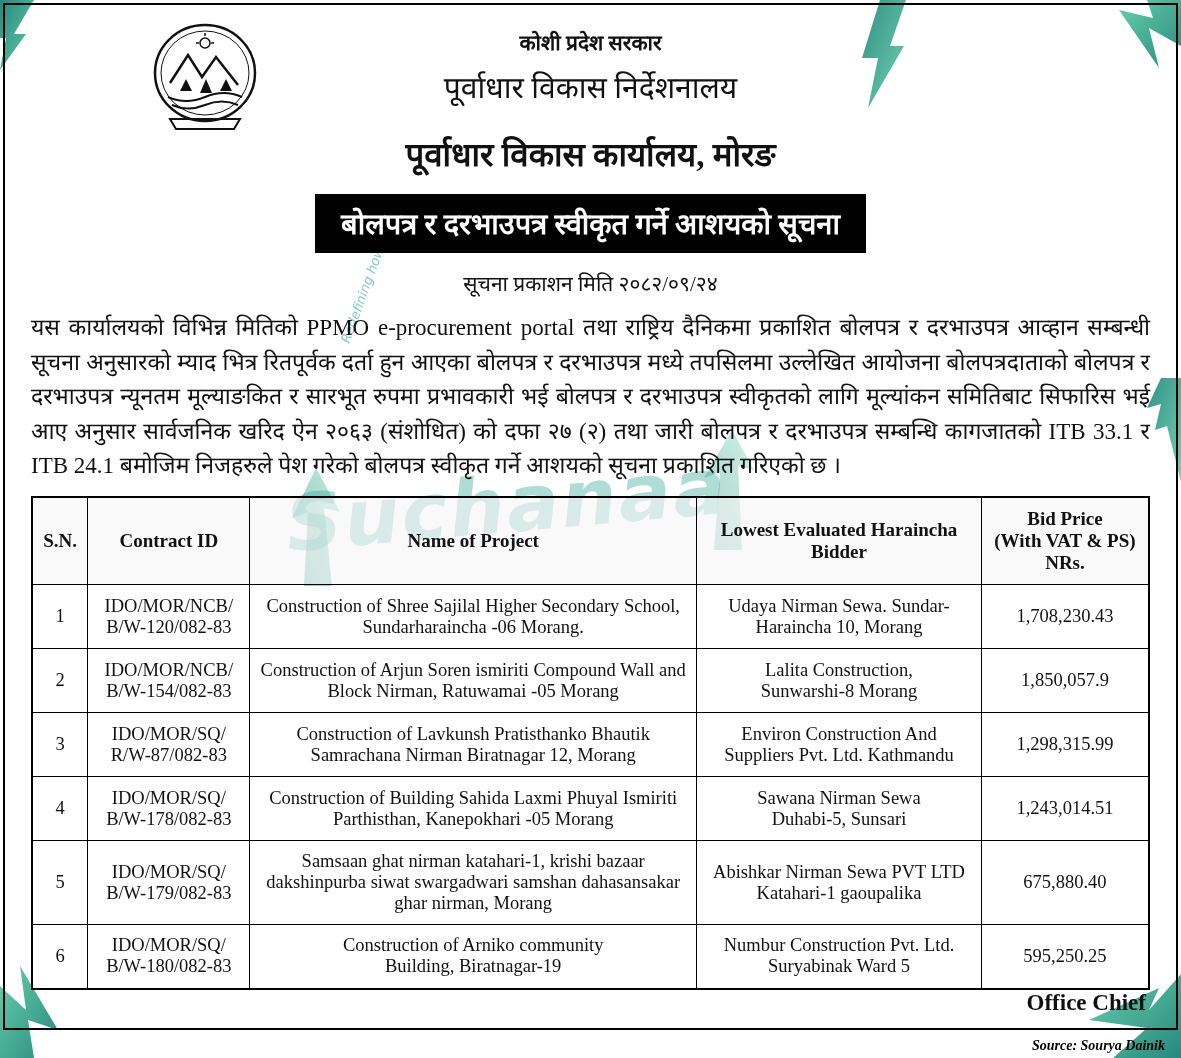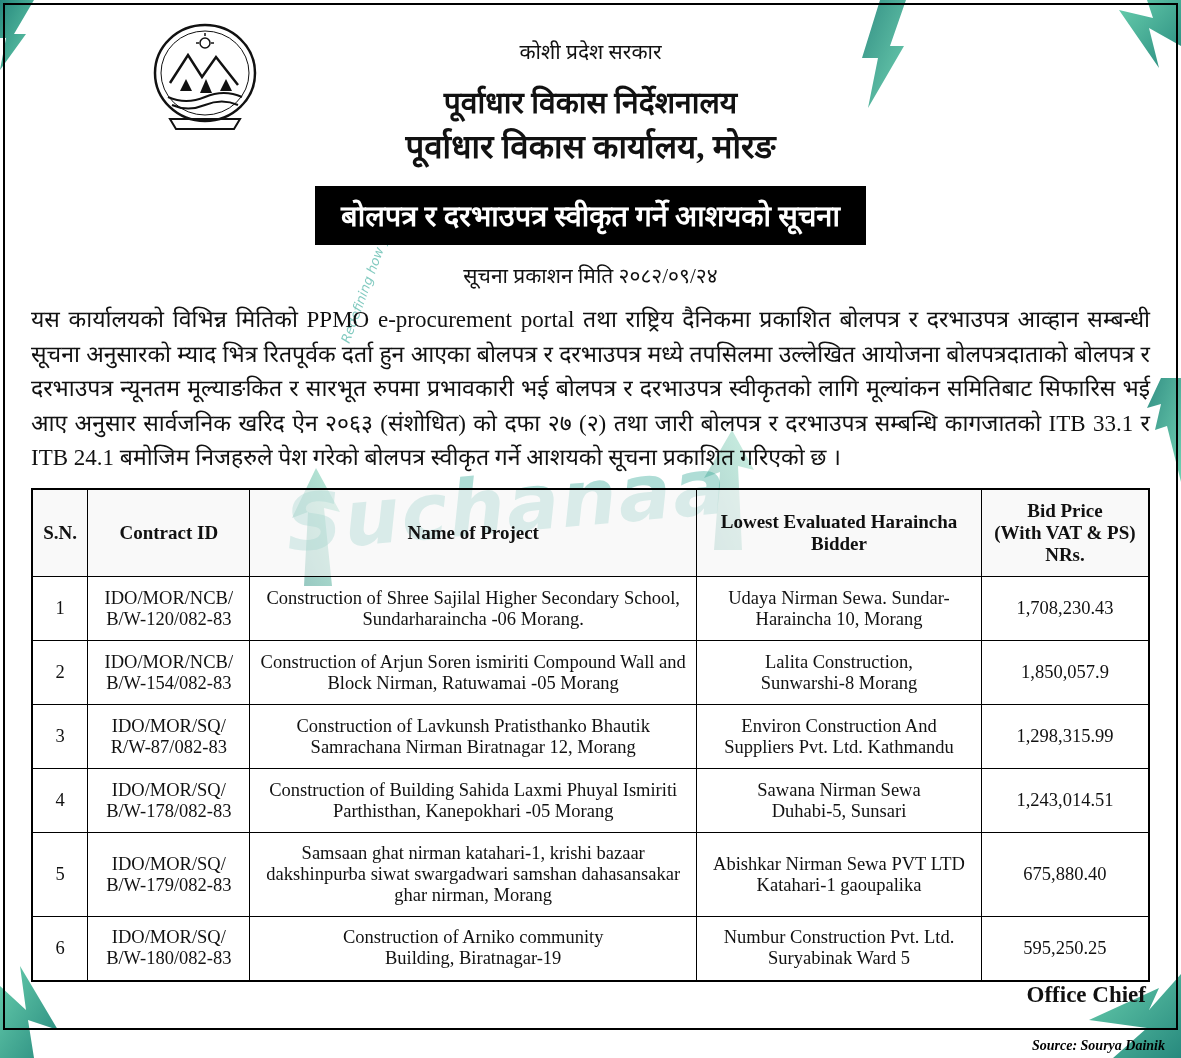--- a/index.html
+++ b/index.html
@@ -18,24 +18,24 @@
   }
   .sheet{
     position:absolute; left:3px; top:3px; right:3px; bottom:28px;
     border:2px solid #000;
     padding:8px 26px 6px 26px;
     overflow:hidden;
     background:transparent;
   }
   
   .gov-lines{ text-align:center; }
-  .gov1{ font-size:21px; font-weight:normal; margin-top:24px; }
+  .gov1{ font-size:21px; font-weight:bold; margin-top:15px; }
   .gov2{ font-size:23px; font-weight:bold; margin-top:10px; }
-  .gov3{ font-size:30px; font-weight:bold; margin-top:16px; }
-  .gov4{ font-size:33px; font-weight:bold; margin-top:1px; }
+  .gov3{ font-size:30px; font-weight:normal; margin-top:10px; }
+  .gov4{ font-size:33px; font-weight:bold; margin-top:24px; }
   .banner{
     margin:18px auto 0 auto;
     width:max-content; max-width:760px;
     background:var(--banner-bg); color:var(--banner-text);
     font-size:29px; font-weight:bold;
     padding:9px 26px 11px 26px;
     text-align:right;
   }
   .pub-date{ text-align:center; font-size:21px; font-weight:normal; margin-top:16px; }
   .emblem{

